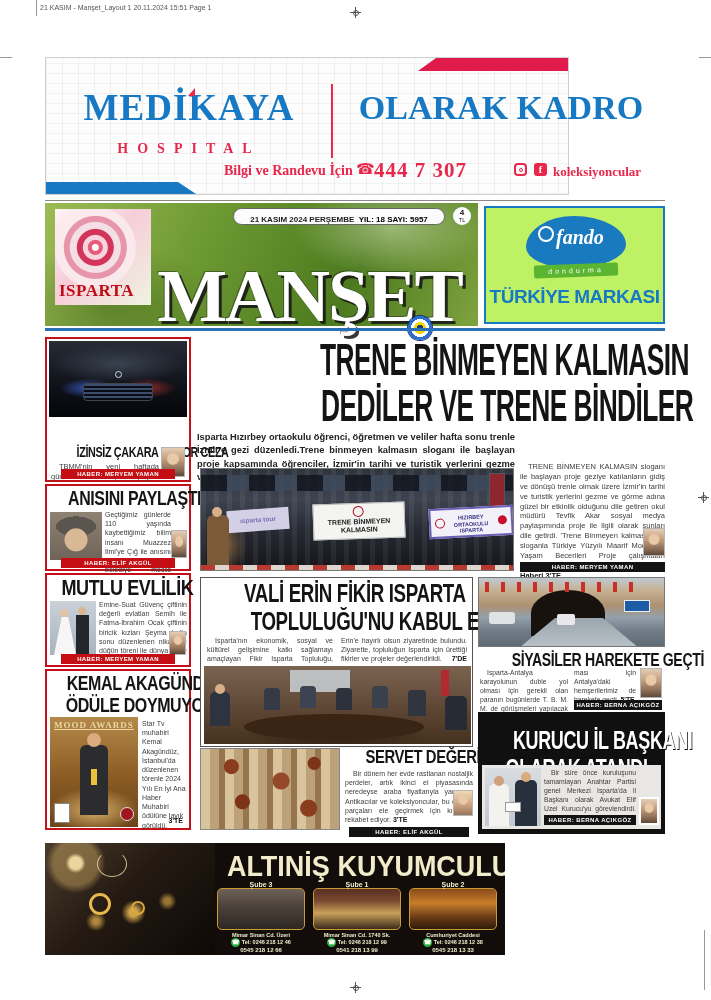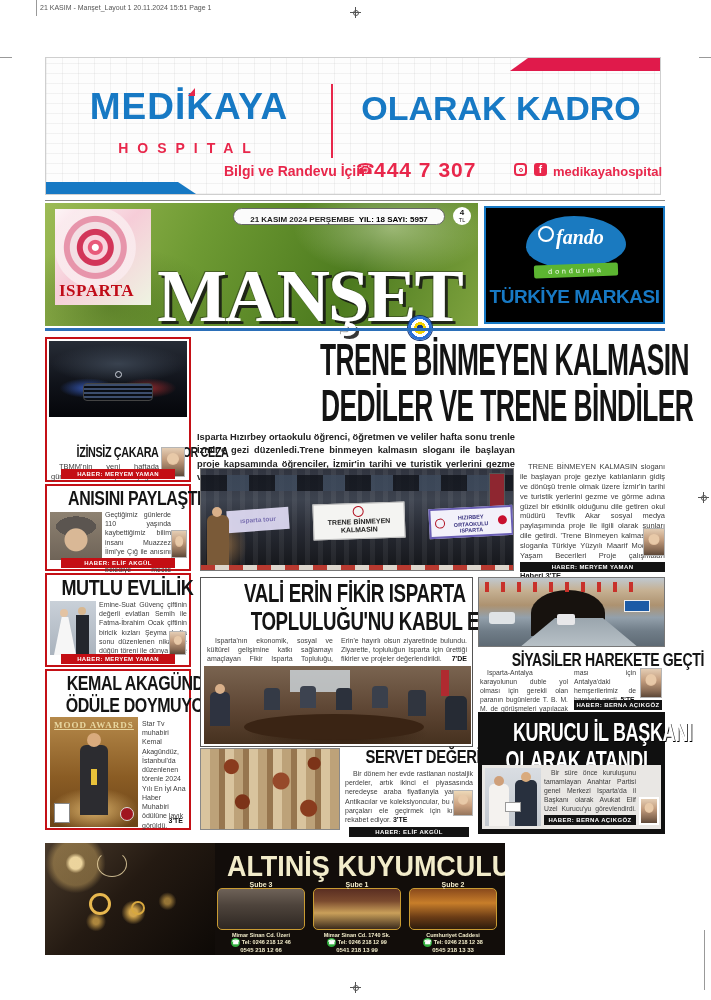--- a/index.html
+++ b/index.html
@@ -38,24 +38,24 @@
   <div class="crosshair" style="left:350px;top:982px;">
       <i></i>
     </div>
   <div class="crosshair" style="left:698px;top:492px;">
       <i></i>
     </div>
   <div class="rule" style="left:0;top:57px;width:12px;height:1px;"></div>
   <div class="rule" style="left:699px;top:57px;width:12px;height:1px;"></div>
   <div class="rule" style="left:704px;top:930px;width:1px;height:60px;"></div>
 
-  <div class="abs" style="left:45px;top:57px;width:616px;height:138px;background:
+  <div class="abs" style="left:45px;top:57px;width:524px;height:138px;background:
       repeating-linear-gradient(90deg, rgba(140,140,140,.10) 0 1px, transparent 1px 16px),
       repeating-linear-gradient(0deg, rgba(140,140,140,.10) 0 1px, transparent 1px 10px),#fdfdfd;
-      border:1px solid #cfcfcf;">
+      border:1px solid #cfcfcf;font-family:Liberation Serif, serif;">
     <div class="abs" style="right:0;top:0;width:150px;height:13px;background:#e01a4b;clip-path:polygon(12% 0,100% 0,100% 100%,0 100%);"></div>
     <div class="abs" style="left:0;bottom:0;width:150px;height:12px;background:#1779c4;clip-path:polygon(0 0,88% 0,100% 100%,0 100%);"></div>
 
     <div class="abs" style="left:18px;top:28px;width:250px;text-align:center;">
       <div style="font-size:37px;font-weight:bold;color:#1779c4;letter-spacing:1px;">MEDİKAYA</div>
       <div class="abs" style="left:124px;top:2px;width:7px;height:8px;background:#e8274b;clip-path:polygon(100% 0,0 100%,100% 100%);"></div>
       <div style="font-size:14px;font-weight:bold;color:#e8274b;letter-spacing:9px;margin-top:12px;">HOSPITAL</div>
     </div>
 
     <div class="abs" style="left:285px;top:26px;width:2px;height:74px;background:#e8274b;"></div>
@@ -65,21 +65,21 @@
     </div>
 
     <div class="abs" style="left:0;bottom:10px;width:620px;height:24px;">
       <span class="abs" style="left:178px;top:3px;font-size:14px;font-weight:bold;color:#e8274b;">Bilgi ve Randevu İçin</span>
       <span class="abs" style="left:310px;top:0;font-size:15px;color:#e8274b;">☎</span>
       <span class="abs" style="left:328px;top:-2px;font-size:21px;font-weight:bold;color:#e8274b;letter-spacing:1px;">444 7 307</span>
       <span class="abs" style="left:468px;top:3px;width:13px;height:13px;border:2px solid #e8274b;border-radius:4px;">
           <i class="abs" style="left:2.5px;top:2.5px;width:4px;height:4px;border:1.5px solid #e8274b;border-radius:50%;"></i>
         </span>
       <span class="abs" style="left:488px;top:3px;width:13px;height:13px;background:#e8274b;border-radius:3px;color:#fff;font-weight:bold;font-size:10px;text-align:center;line-height:13px;">f</span>
-      <span class="abs" style="left:507px;top:4px;font-size:13px;font-weight:bold;color:#e8274b;">medikayahospital</span>
+      <span class="abs" style="left:507px;top:4px;font-size:13px;font-weight:bold;color:#e8274b;">koleksiyoncular</span>
     </div>
   </div>
 
   <div class="rule" style="left:45px;top:200px;width:620px;height:1px;background:#888;"></div>
 
   <div class="abs" style="left:45px;top:203px;width:433px;height:123px;background:
       radial-gradient(ellipse 140px 70px at 80% 20%, rgba(230,240,200,.5), transparent 70%),
       radial-gradient(ellipse 160px 90px at 15% 85%, rgba(40,70,10,.35), transparent 70%),
       linear-gradient(115deg,#9dbb55 0%,#6e9a33 35%,#4c7a1e 70%,#7fa33f 100%);">
 
@@ -100,21 +100,21 @@
 
     <div class="abs" style="left:96px;top:8px;width:337px;text-align:center;margin-top:45px;">
       <span style="font-family:'Liberation Serif',serif;font-weight:bold;font-size:74px;color:#ffffff;letter-spacing:-2px;line-height:80px;text-shadow:3px 3px 0 rgba(20,20,20,.85), -1px -1px 0 rgba(20,20,20,.4);">MANŞET</span>
     </div>
 
     <div class="abs" style="left:8px;bottom:4px;width:380px;">
       <span class="abs" style="left:355px;top:-6px;width:24px;height:24px;border-radius:50%;background:radial-gradient(circle,#123c8a 0 3px,#f5d300 3px 6px,#ffffff 6px 9px,#2a6fd6 9px 12px);box-shadow:0 0 0 1px #0d2f6e;"></span>
     </div>
   </div>
 
-  <div class="abs" style="left:484px;top:206px;width:181px;height:118px;background:#000000;border:2px solid #1779c4;text-align:center;">
+  <div class="abs" style="left:484px;top:206px;width:181px;height:118px;background:#bef264;border:2px solid #1779c4;text-align:center;">
     <div class="abs" style="left:40px;top:8px;width:100px;height:52px;background:#1a7ac0;border-radius:48% 52% 55% 45% / 60% 55% 45% 40%;">
       <i class="abs" style="left:12px;top:10px;width:16px;height:16px;border:2.5px solid #fff;border-radius:50%;"></i>
       <span style="position:absolute;left:30px;top:10px;font-family:'Liberation Serif',serif;font-style:italic;font-weight:bold;font-size:20px;color:#fff;">fando</span>
     </div>
     <div class="abs" style="left:48px;top:56px;width:84px;height:13px;background:#5cb531;border-radius:2px;transform:rotate(-2deg);font-size:7px;letter-spacing:3px;color:#fff;line-height:13px;">dondurma</div>
     <div class="abs" style="left:0;top:78px;width:100%;font-size:19px;font-weight:900;color:#1779c4;letter-spacing:-0.5px;">TÜRKİYE MARKASI</div>
   </div>
 
   <div class="abs" style="left:45px;top:328px;width:620px;height:3px;background:#2b6fb8;"></div>
 
@@ -300,21 +300,21 @@
   <div class="bodytxt" style="position:absolute;left:574px;top:669px;width:62px;font-size:6.8px;">
     <span>ması için Antalya'daki hemşerilerimiz de harekete geçti.</span>
     <span class="more">5'TE</span>
   </div>
   <div class="portrait" style="left:640px;top:668px;width:22px;height:30px;">
       <span class="head"></span>
     </div>
   <div class="banner blk abs" style="left:574px;top:700px;width:88px;">HABER: BERNA AÇIKGÖZ</div>
 
   <div class="abs" style="left:478px;top:712px;width:187px;height:122px;background:#101010;">
-    <div style="text-align:center;line-height:24px;padding-top:8px;">
+    <div style="text-align:center;line-height:24px;padding-top:16px;">
       <span class="cond" style="font-size:25px;transform:scaleX(.72);color:#fff;text-shadow:1px 1px 0 #000;">KURUCU İL BAŞKANI</span><br>
       <span class="cond" style="font-size:25px;transform:scaleX(.72);color:#fff;text-shadow:1px 1px 0 #000;">OLARAK ATANDI</span>
     </div>
     <div class="abs" style="left:4px;top:53px;width:179px;height:64px;background:#e9e7e4;">
       <div class="photo" style="left:3px;top:3px;width:56px;height:58px;background:linear-gradient(180deg,#d9dde2 0%,#c2c8cf 100%);">
         <div class="abs" style="left:4px;top:16px;width:20px;height:42px;background:#f4f2ef;border-radius:5px 5px 0 0;"></div>
         <div class="abs" style="left:9px;top:8px;width:10px;height:10px;border-radius:50%;background:#cfa07a;"></div>
         <div class="abs" style="left:30px;top:12px;width:22px;height:46px;background:#28303e;border-radius:5px 5px 0 0;"></div>
         <div class="abs" style="left:36px;top:4px;width:10px;height:10px;border-radius:50%;background:#d9ab7d;"></div>
         <div class="abs" style="left:20px;top:34px;width:16px;height:10px;background:#fcfcfc;border:1px solid #999;"></div>

